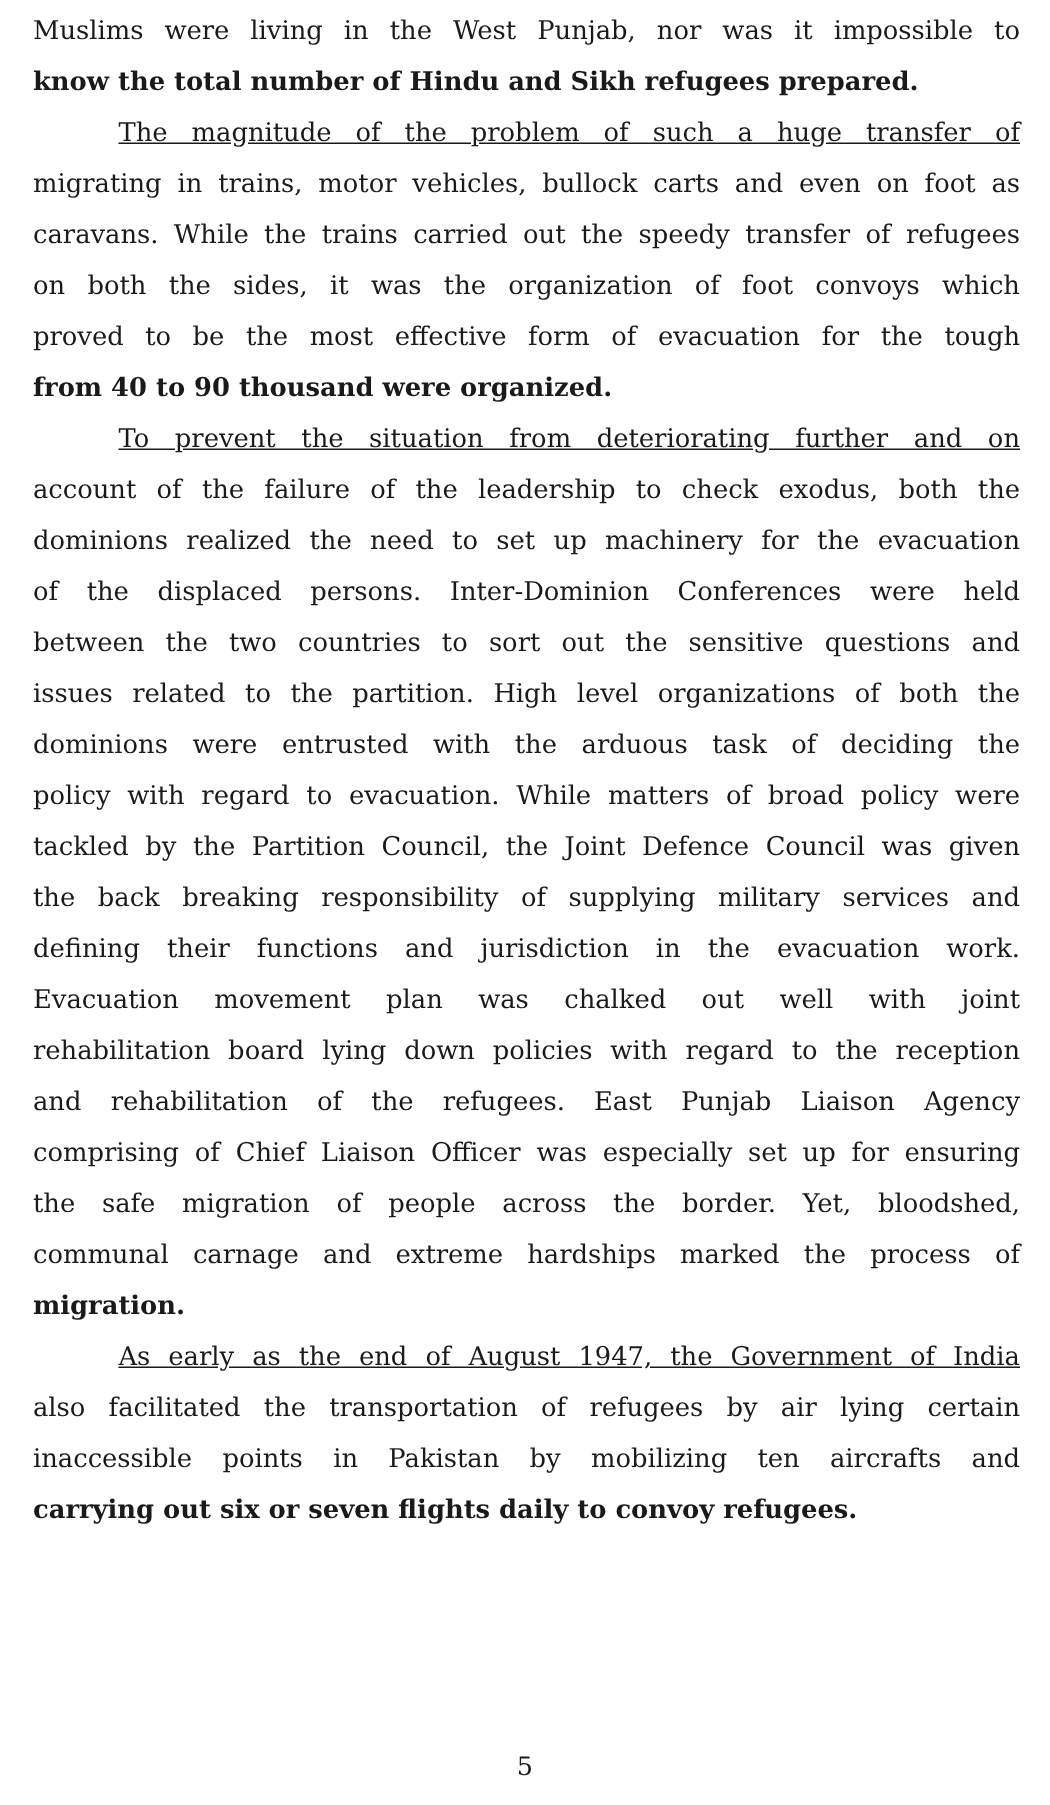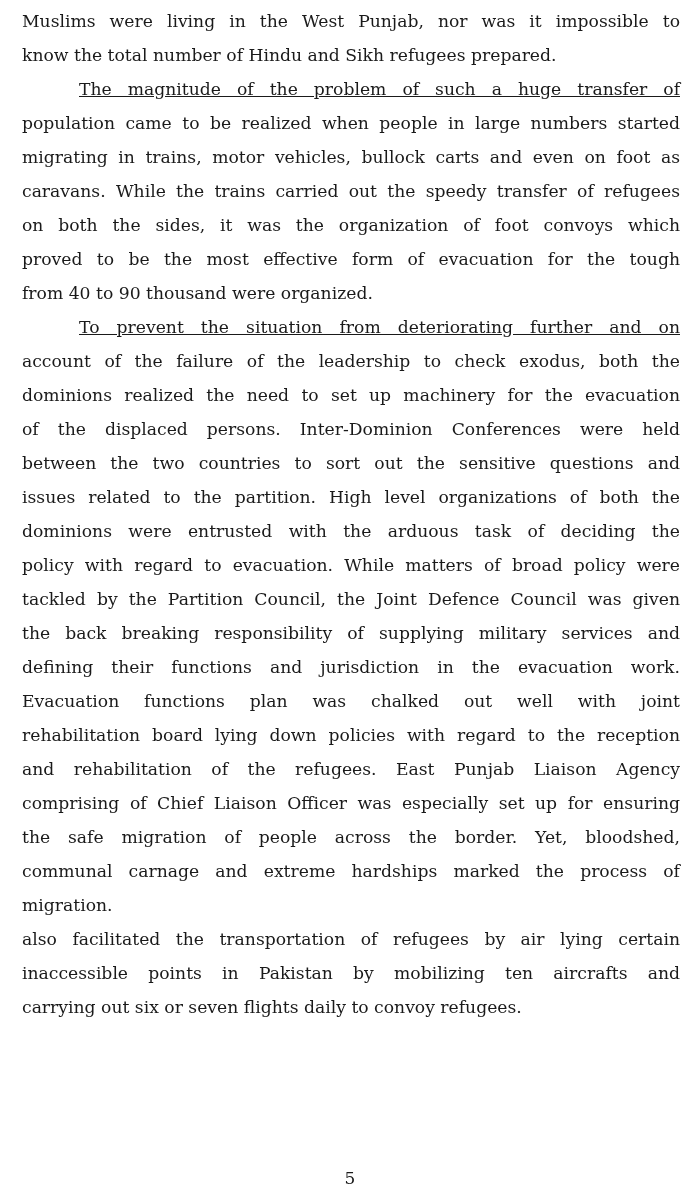--- a/index.html
+++ b/index.html
@@ -27,20 +27,21 @@
     line-height: 34px;
     font-size: 17.2px;
     white-space: nowrap;
     text-align: justify;
     text-align-last: justify;
     letter-spacing: 0;
     word-spacing: 0;
   }
   .line.last {
     text-align-last: left;
+    font-weight: bold;
   }
   .line.indent {
     padding-left: 57px;
     text-decoration: underline;
   }
   .page-number {
     position: absolute;
     left: 0;
     width: 700px;
     top: 1164px;
@@ -54,50 +55,50 @@
 
 <div class="page">
 
   <div class="paragraph">
     <span class="line">Muslims were living in the West Punjab, nor was it impossible to</span>
     <span class="line last">know the total number of Hindu and Sikh refugees prepared.</span>
   </div>
 
   <div class="paragraph">
     <span class="line indent">The magnitude of the problem of such a huge transfer of</span>
-    <span class="line">population came to be realized when people in large numbers started</span>
     <span class="line">migrating in trains, motor vehicles, bullock carts and even on foot as</span>
     <span class="line">caravans. While the trains carried out the speedy transfer of refugees</span>
     <span class="line">on both the sides, it was the organization of foot convoys which</span>
     <span class="line">proved to be the most effective form of evacuation for the tough</span>
     <span class="line last">from 40 to 90 thousand were organized.</span>
   </div>
 
   <div class="paragraph">
     <span class="line indent">To prevent the situation from deteriorating further and on</span>
     <span class="line">account of the failure of the leadership to check exodus, both the</span>
     <span class="line">dominions realized the need to set up machinery for the evacuation</span>
     <span class="line">of the displaced persons. Inter-Dominion Conferences were held</span>
     <span class="line">between the two countries to sort out the sensitive questions and</span>
     <span class="line">issues related to the partition. High level organizations of both the</span>
     <span class="line">dominions were entrusted with the arduous task of deciding the</span>
     <span class="line">policy with regard to evacuation. While matters of broad policy were</span>
     <span class="line">tackled by the Partition Council, the Joint Defence Council was given</span>
     <span class="line">the back breaking responsibility of supplying military services and</span>
     <span class="line">defining their functions and jurisdiction in the evacuation work.</span>
-    <span class="line">Evacuation functions plan was chalked out well with joint</span>
+    <span class="line">Evacuation movement plan was chalked out well with joint</span>
     <span class="line">rehabilitation board lying down policies with regard to the reception</span>
     <span class="line">and rehabilitation of the refugees. East Punjab Liaison Agency</span>
     <span class="line">comprising of Chief Liaison Officer was especially set up for ensuring</span>
     <span class="line">the safe migration of people across the border. Yet, bloodshed,</span>
     <span class="line">communal carnage and extreme hardships marked the process of</span>
     <span class="line last">migration.</span>
   </div>
 
   <div class="paragraph">
+    <span class="line indent">As early as the end of August 1947, the Government of India</span>
     <span class="line">also facilitated the transportation of refugees by air lying certain</span>
     <span class="line">inaccessible points in Pakistan by mobilizing ten aircrafts and</span>
     <span class="line last">carrying out six or seven flights daily to convoy refugees.</span>
   </div>
 
 </div>
 
 <div class="page-number">5</div>
 
 </body></html>

